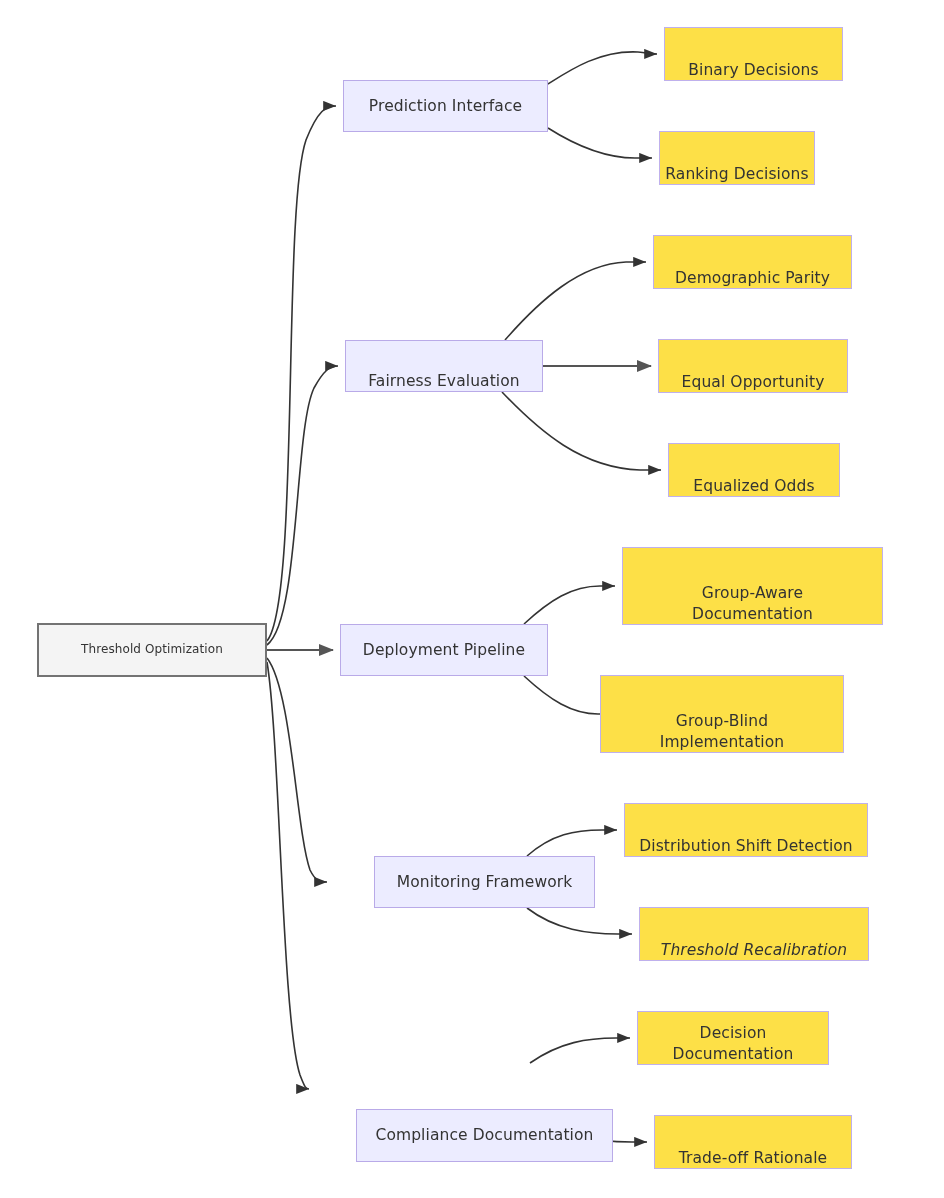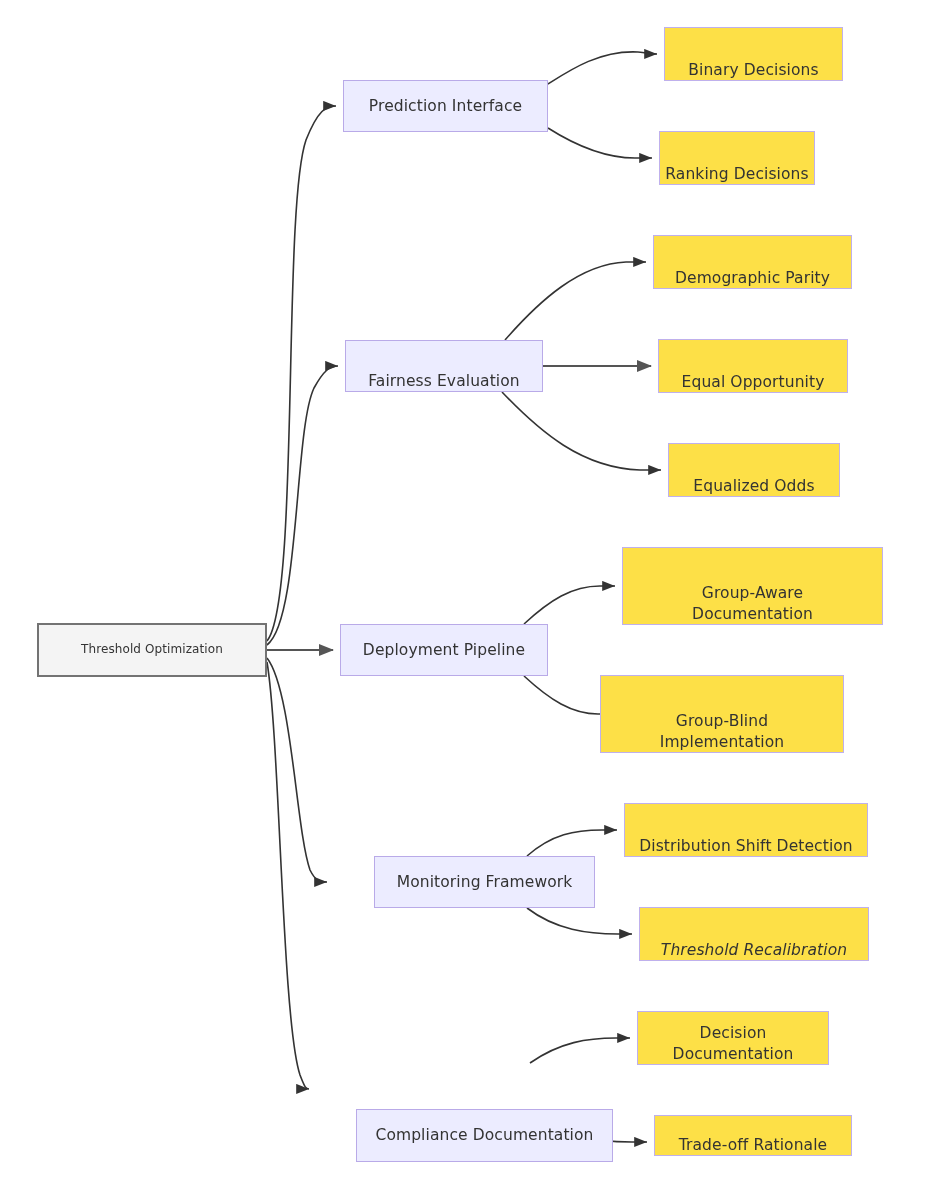--- a/index.html
+++ b/index.html
@@ -105,16 +105,16 @@
       <div class="node branch" style="left: 340px; top: 624px; width: 208px; height: 52px;"><span>Deployment Pipeline</span></div>
       <div class="node leaf" style="left: 622px; top: 547px; width: 261px; height: 78px;"><span>Group-Aware
 Documentation</span></div>
       <div class="node leaf" style="left: 600px; top: 675px; width: 244px; height: 78px;"><span>Group-Blind
 Implementation</span></div>
       <div class="node branch" style="left: 334px; top: 856px; width: 221px; height: 52px; margin-left: 40px;"><span>Monitoring Framework</span></div>
       <div class="node leaf" style="left: 624px; top: 803px; width: 244px; height: 54px;"><span>Distribution Shift Detection</span></div>
       <div class="node leaf" style="left: 639px; top: 907px; width: 230px; height: 54px; font-style: italic;"><span>Threshold Recalibration</span></div>
       <div class="node branch" style="left: 316px; top: 1109px; width: 257px; height: 53px; margin-left: 40px;"><span>Compliance Documentation</span></div>
       <div class="node leaf" style="left: 637px; top: 1011px; width: 192px; height: 54px;"><span>Decision Documentation</span></div>
-      <div class="node leaf" style="left: 654px; top: 1115px; width: 198px; height: 41px;"><span>Trade-off Rationale</span></div>
+      <div class="node leaf" style="left: 654px; top: 1115px; width: 198px; height: 54px;"><span>Trade-off Rationale</span></div>
     </div>
 
 </div>
 
 </body></html>

